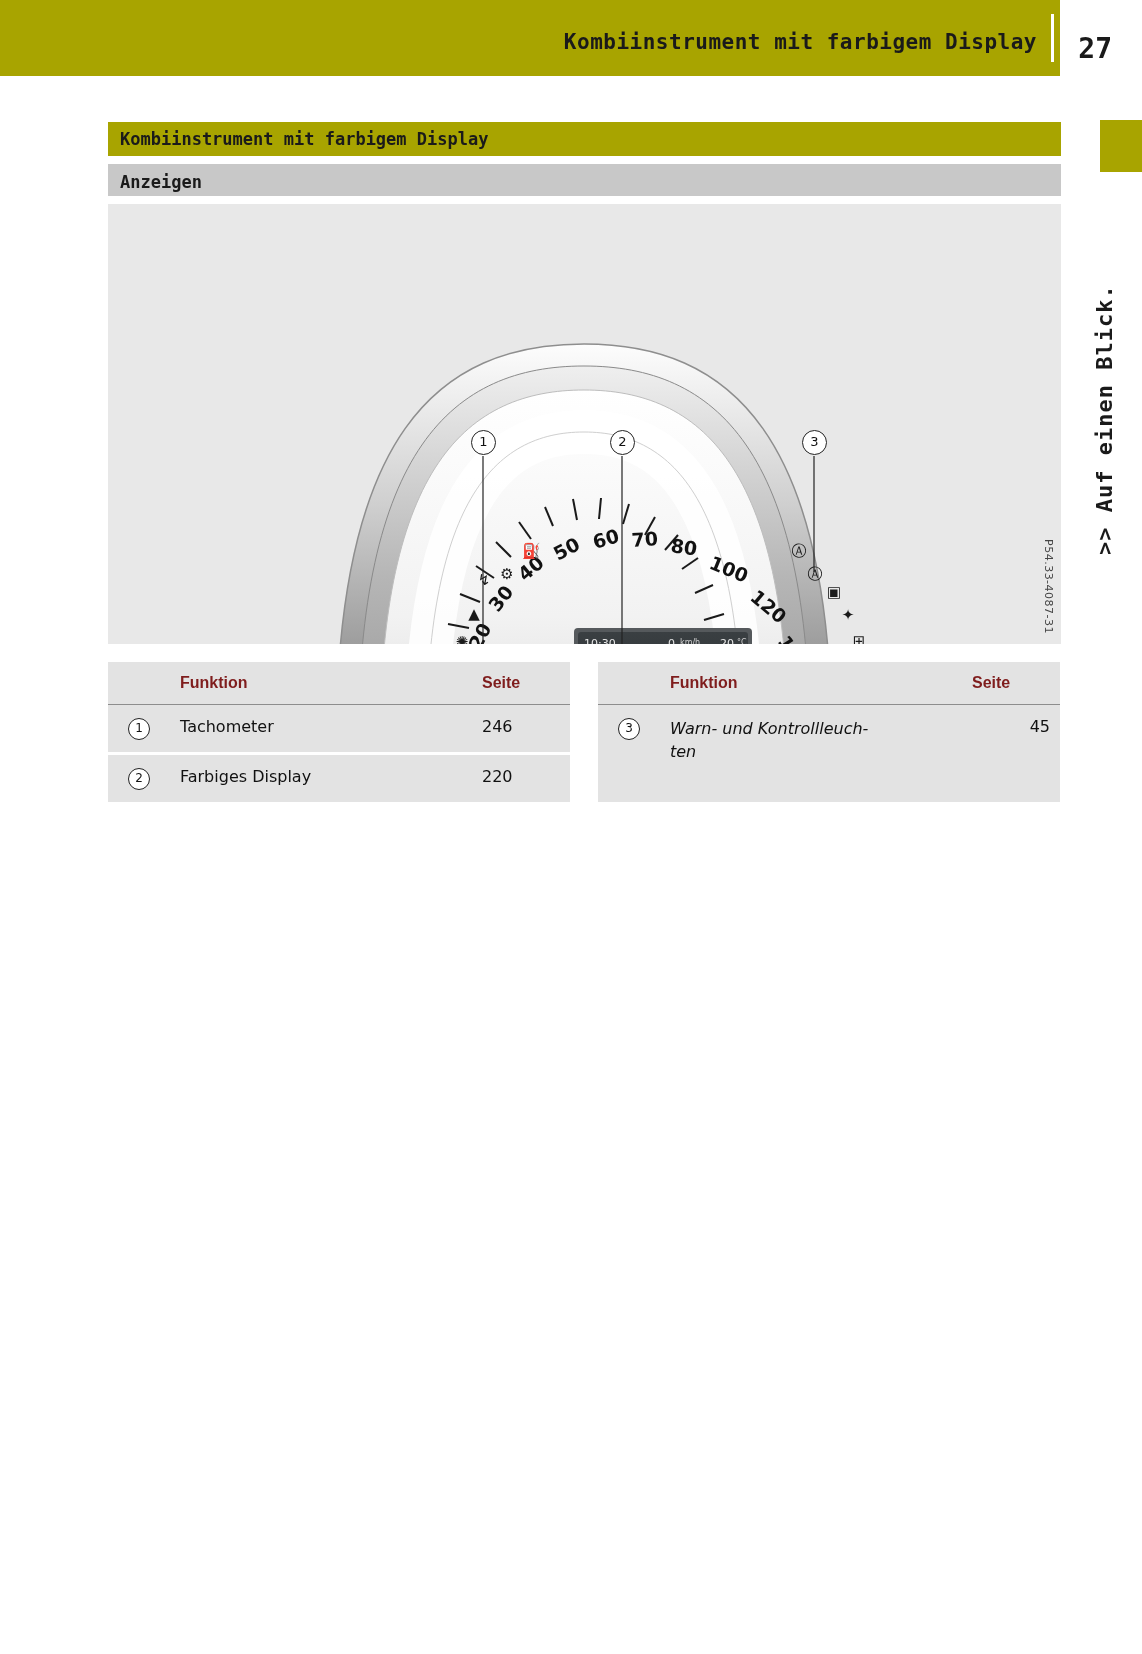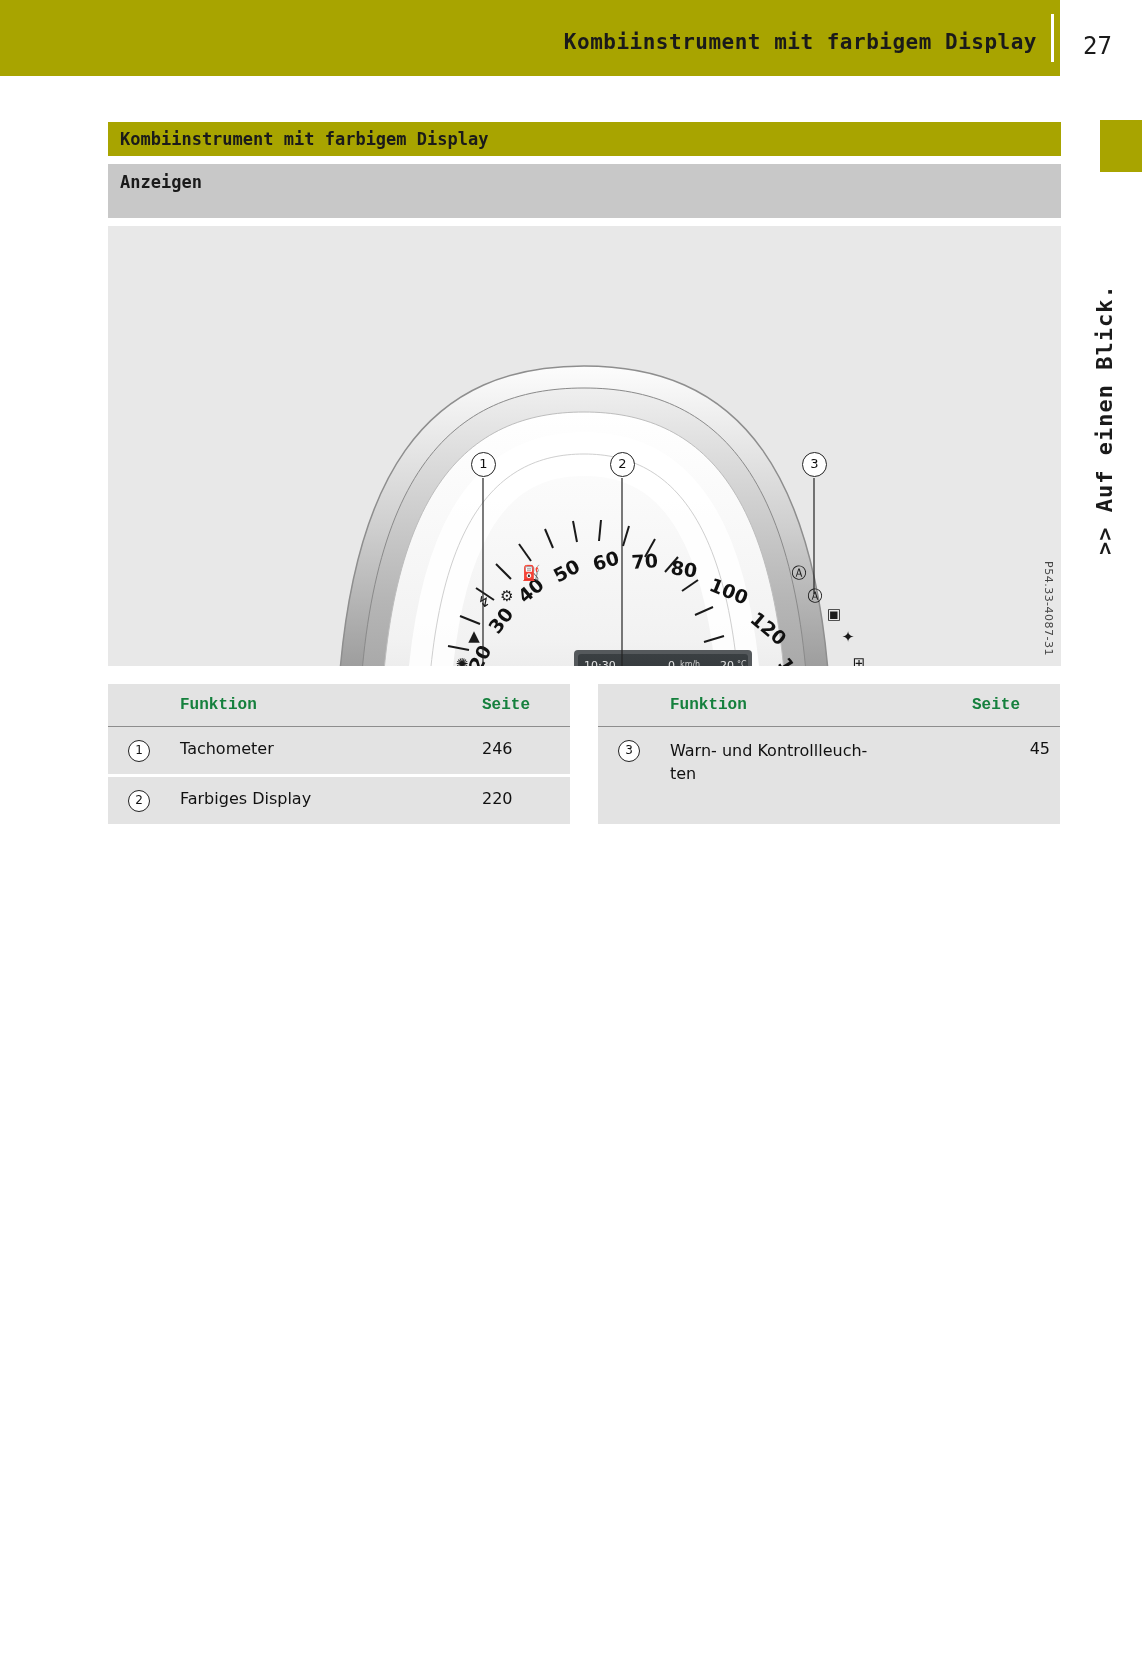--- a/index.html
+++ b/index.html
@@ -39,22 +39,22 @@
     top: 14px;
     right: 88px;
     width: 3px;
     height: 48px;
     background: #ffffff;
   }
   .header-page {
     position: absolute;
     top: 32px;
     right: 30px;
-    font-size: 24px;
-    font-weight: normal;
+    font-size: 28px;
+    font-weight: bold;
     color: #1a1a1a;
   }
 
   
   .side-tab {
     position: absolute;
     top: 120px;
     right: 0;
     width: 42px;
     height: 52px;
@@ -87,21 +87,21 @@
     height: 34px;
     line-height: 34px;
     padding-left: 12px;
     font-size: 17px;
     font-weight: bold;
     color: #1a1a1a;
   }
   .subsection-title {
     margin-top: 8px;
     background: #c8c8c8;
-    height: 54px;
+    height: 32px;
     line-height: 36px;
     padding-left: 12px;
     font-size: 17px;
     font-weight: bold;
     color: #1a1a1a;
   }
 
   
   .figure {
     position: relative;
@@ -142,26 +142,26 @@
     gap: 28px;
   }
   table.fn {
     border-collapse: collapse;
     width: 462px;
     font-family: "DejaVu Sans", sans-serif;
     font-size: 16px;
   }
   table.fn th {
     background: #e3e3e3;
-    color: #15803d;
+    color: #7f1d1d;
     font-weight: bold;
     text-align: left;
     padding: 12px 10px;
     border-bottom: 1.5px solid #8d8d8d;
-    font-family: Liberation Mono, monospace;
+    font-family: Liberation Sans, sans-serif;
     font-size: 16px;
   }
   table.fn th.num, table.fn td.num {
     width: 42px;
   }
   table.fn th.page, table.fn td.page {
     width: 78px;
   }
   table.fn td {
     background: #e3e3e3;
@@ -404,21 +404,21 @@
       <thead>
         <tr>
           <th class="num"></th>
           <th>Funktion</th>
           <th class="page">Seite</th>
         </tr>
       </thead>
       <tbody>
         <tr>
           <td class="num"><span class="bullet">3</span></td>
-          <td class="cell-twoline" style="white-space:pre-line;">Warn- und Kontrollleuch-
+          <td class="cell-twoline" style="white-space:pre-line;font-style:italic;">Warn- und Kontrollleuch-
 ten</td>
           <td class="page page-bottom">45</td>
         </tr>
       </tbody>
     </table>
 
   </div>
 </div>
 
 </body></html>

